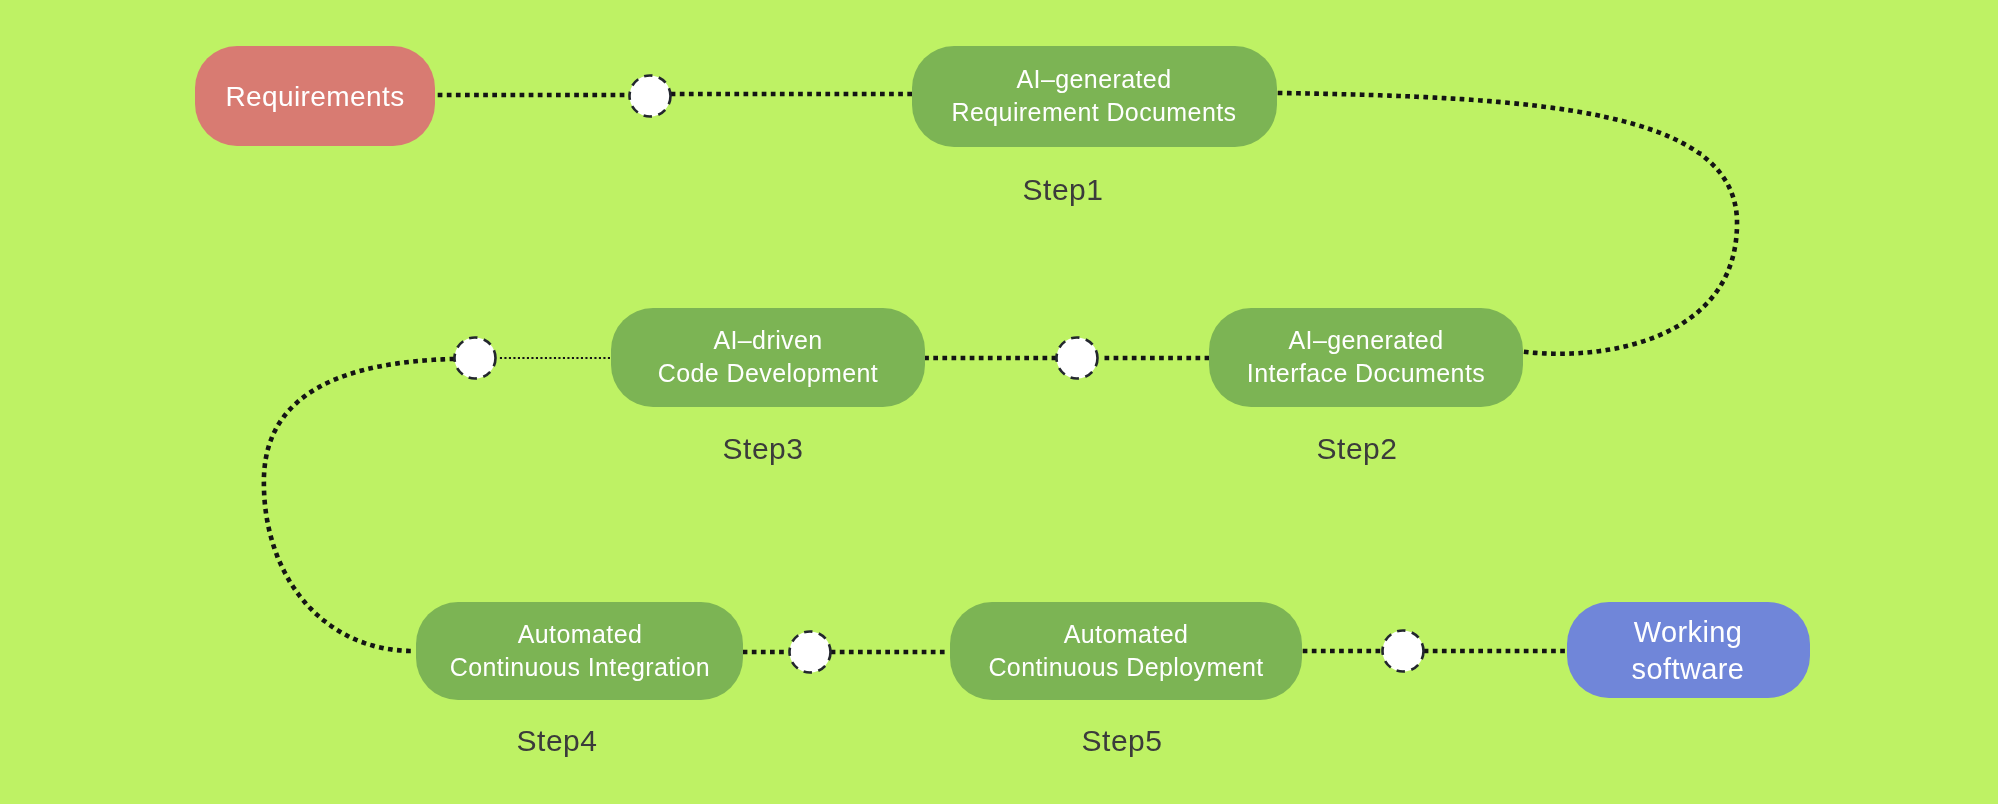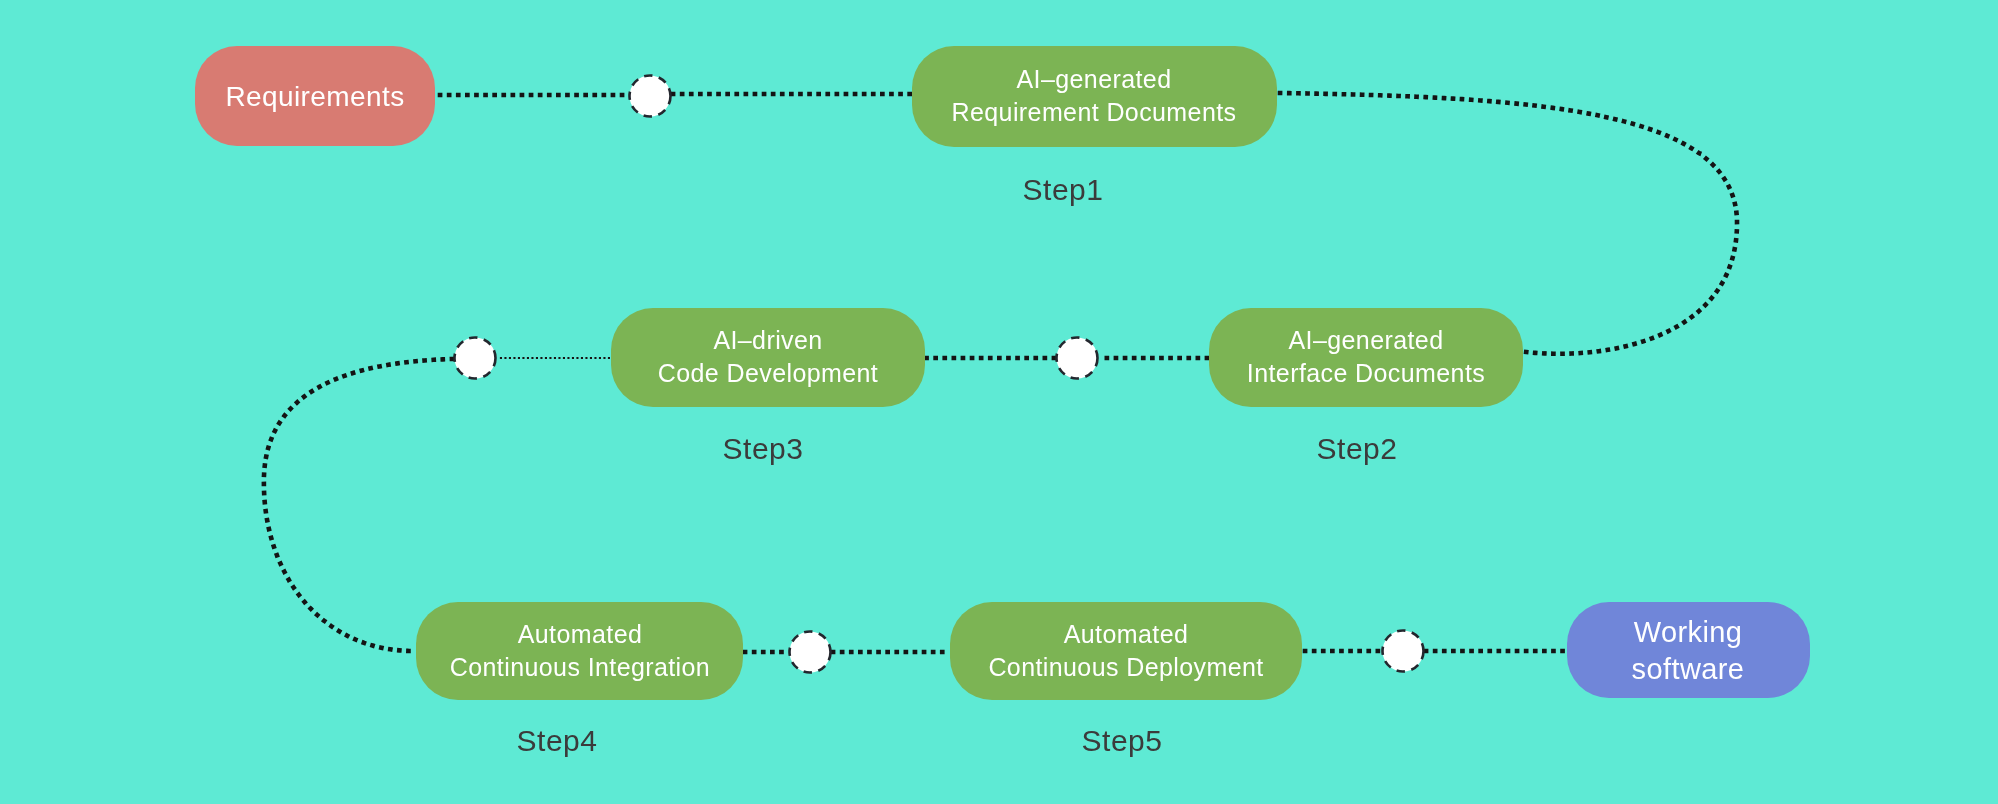--- a/index.html
+++ b/index.html
@@ -1,16 +1,16 @@
 <!DOCTYPE html>
 <html><head>
 <meta charset="utf-8">
 <style>
   html,body{margin:0;padding:0;background:#ffffff;}
-  .stage{width:1998px;height:804px;position:relative;background:#5eead4;overflow:hidden;}
+  .stage{width:1998px;height:804px;position:relative;background:#bef264;overflow:hidden;}
   svg{display:block;}
   .pill-text{
     fill:#ffffff;
     font-family:"Liberation Sans",sans-serif;
     text-anchor:middle;
     letter-spacing:.4px;
   }
   .pill-text.size-lg{font-size:28px;}
   .pill-text.size-md{font-size:25px;}
   .pill-text.size-xl{font-size:29px;}

